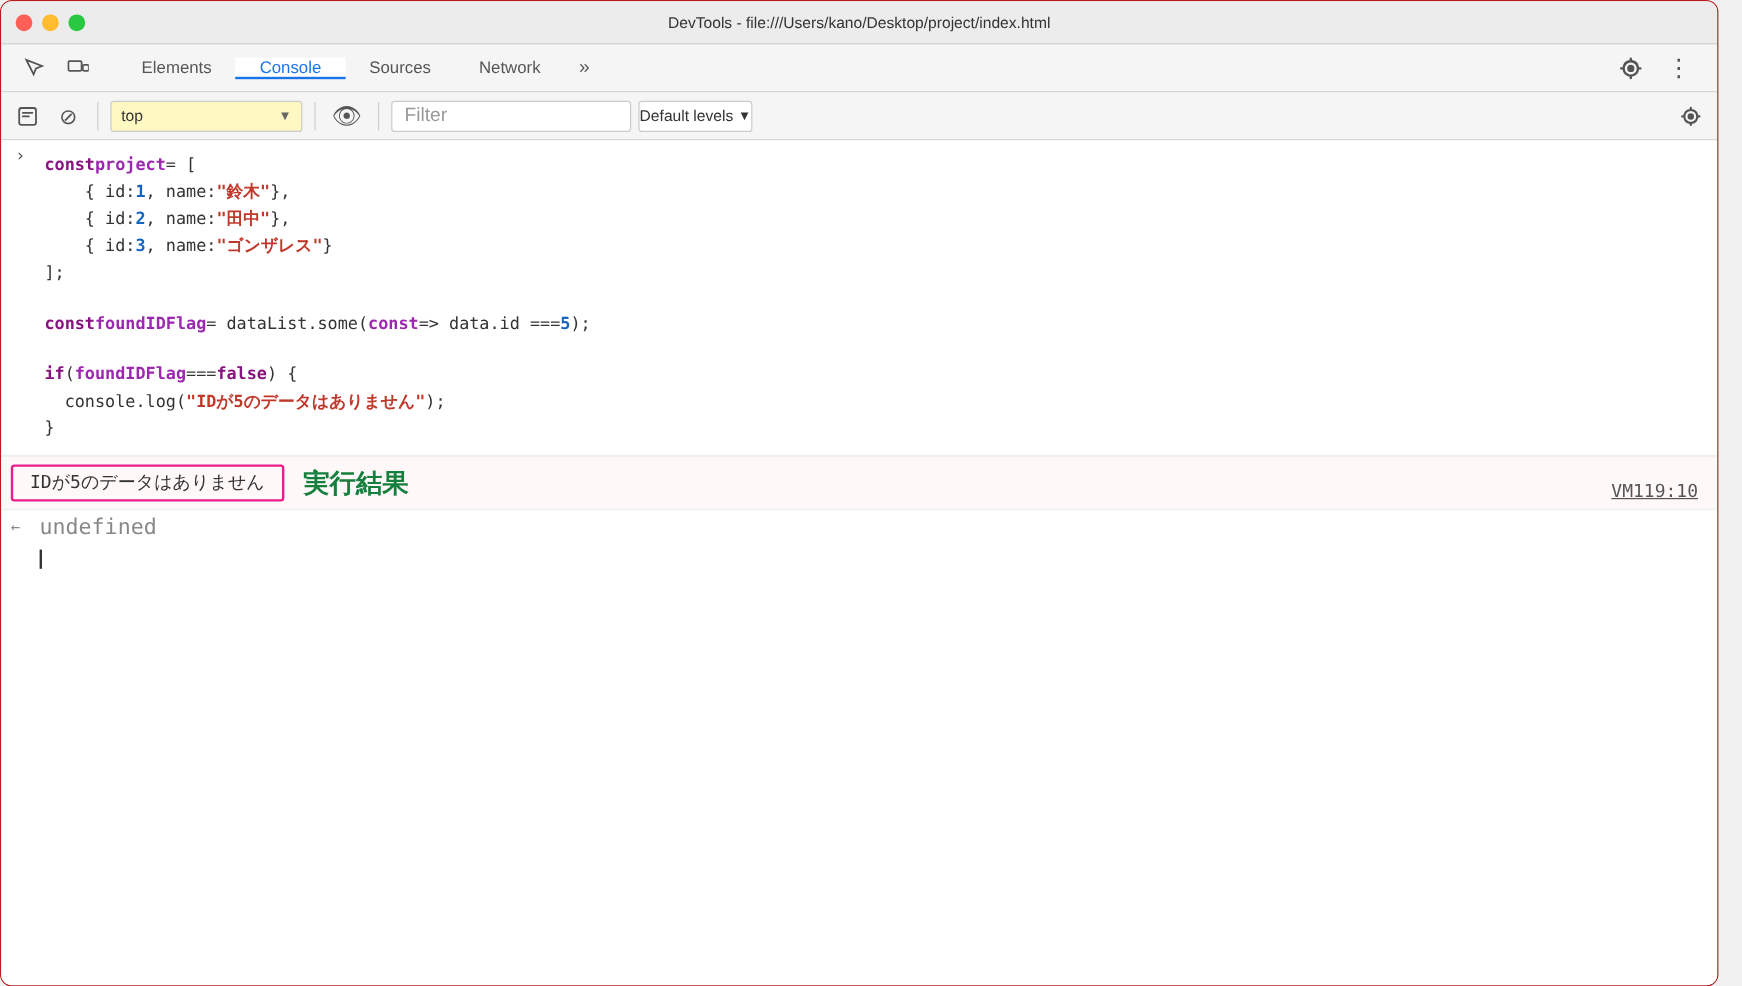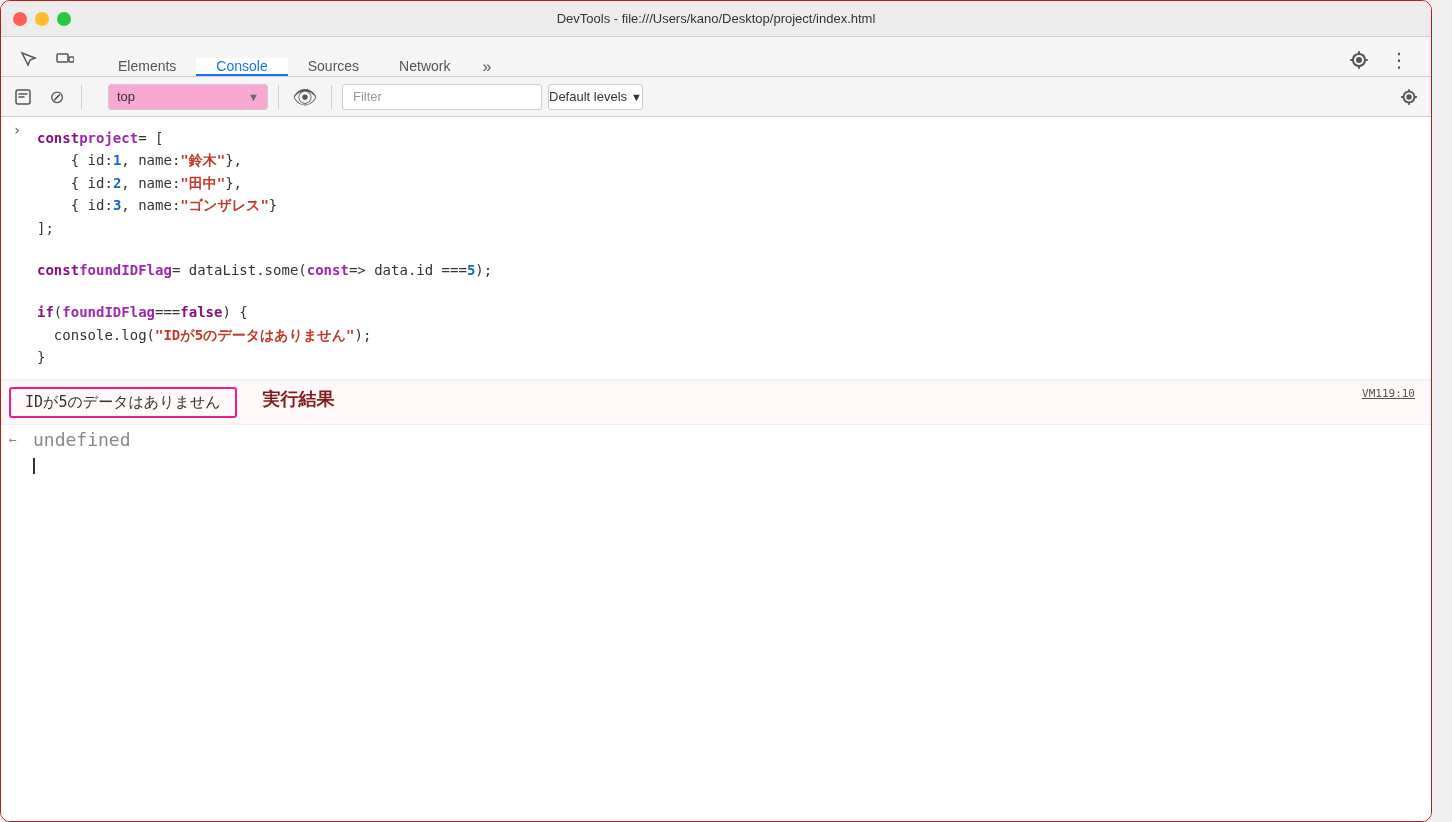--- a/index.html
+++ b/index.html
@@ -55,21 +55,21 @@
       font-size: 13px;
       color: #333;
       font-weight: 500;
     }
 
     
     .tab-bar {
       height: 40px;
       background: #f5f5f5;
       display: flex;
-      align-items: flex-end;
+      align-items: center;
       border-bottom: 1px solid #d0d0d0;
       flex-shrink: 0;
       padding: 0 4px;
     }
     .tab-bar-left {
       display: flex;
       align-items: center;
       gap: 4px;
       padding: 0 8px;
     }
@@ -152,29 +152,28 @@
     }
     .toolbar-divider {
       width: 1px;
       height: 24px;
       background: #d0d0d0;
       margin: 0 4px;
     }
     .context-select-wrapper {
       display: flex;
       align-items: center;
-      background: #f9a8d4;
+      background: #fef9c3;
       border: 1px solid #ccc;
       border-radius: 3px;
       padding: 0 8px;
       height: 26px;
       min-width: 160px;
       cursor: pointer;
       gap: 6px;
-      margin-left: 16px;
     }
     .context-select-text {
       font-size: 13px;
       color: #333;
       flex: 1;
     }
     .context-select-arrow {
       color: #666;
       font-size: 11px;
     }
@@ -188,21 +187,21 @@
       align-items: center;
       justify-content: center;
       color: #555;
       font-size: 18px;
     }
     .filter-input {
       height: 26px;
       border: 1px solid #ccc;
       border-radius: 3px;
       padding: 0 10px;
-      font-size: 13px;
+      font-size: 16px;
       color: #333;
       width: 200px;
       background: #fff;
       outline: none;
     }
     .filter-input::placeholder { color: #999; }
     .default-levels-btn {
       display: flex;
       align-items: center;
       gap: 4px;
@@ -272,50 +271,50 @@
     
     .kw { color: #881280; font-weight: bold; }        
     .var-name { color: #9c27b0; font-weight: bold; }  
     .plain { color: #333; }                            
     .num { color: #1565c0; font-weight: bold; }        
     .str { color: #c0392b; font-weight: bold; }
 
     
     .output-line {
       display: flex;
-      align-items: flex-start;
+      align-items: flex-end;
       padding: 6px 0 6px 8px;
       border-top: 1px solid #f0f0f0;
       border-bottom: 1px solid #f0f0f0;
       background: #fff8f8;
-      gap: 26px;
+      gap: 16px;
     }
 
     .output-box {
       border: 2px solid #e91e8c;
       border-radius: 3px;
       padding: 4px 14px;
       font-size: 15px;
       color: #333;
       font-family: "SFMono-Regular", "Consolas", monospace;
       font-weight: normal;
     }
 
     .output-label {
-      color: #7f1d1d;
-      font-size: 18px;
+      color: #15803d;
+      font-size: 22px;
       font-weight: bold;
       font-family: Liberation Mono, monospace;
     }
 
     .output-location {
       margin-left: auto;
       margin-right: 16px;
       color: #555;
-      font-size: 11px;
+      font-size: 15px;
       text-decoration: underline;
       cursor: pointer;
       font-family: "SFMono-Regular", monospace;
     }
 
     .undefined-line {
       display: flex;
       align-items: center;
       padding: 4px 0 4px 8px;
     }

